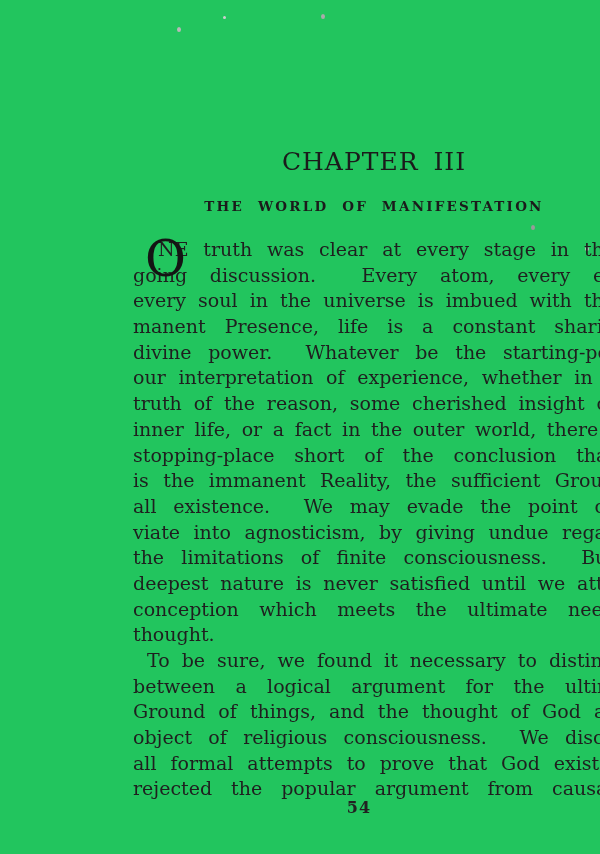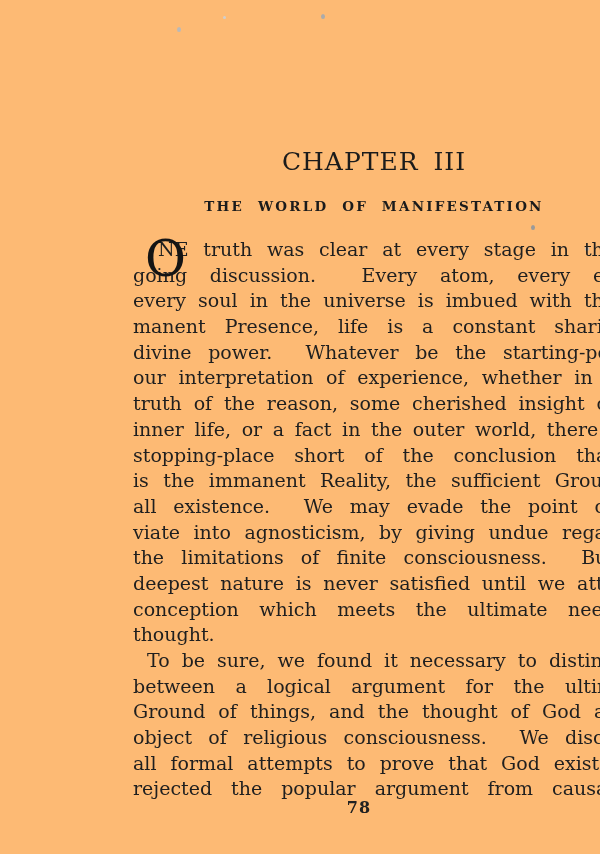--- a/index.html
+++ b/index.html
@@ -7,21 +7,21 @@
     padding: 0;
     width: 600px;
     height: 854px;
     overflow: hidden;
     background: #ffffff;
   }
   .page {
     position: relative;
     width: 600px;
     height: 854px;
-    background: #fdba74;
+    background: #22c55e;
     font-family: "DejaVu Serif", "Liberation Serif", serif;
     color: #1e1e1e;
   }
   .chapter-heading {
     position: absolute;
     top: 147px;
     left: 133px;
     width: 482px;
     text-align: center;
     font-size: 25px;
@@ -130,15 +130,15 @@
     <div class="para para-2">
         <div class="line">To be sure, we found it necessary to disting</div>
         <div class="line">between a logical argument for the ultim</div>
         <div class="line">Ground of things, and the thought of God as</div>
         <div class="line">object of religious consciousness.&nbsp; We disca</div>
         <div class="line">all formal attempts to prove that God exists,</div>
         <div class="line">rejected the popular argument from causat</div>
       </div>
   </div>
 
-  <div class="page-number">78</div>
+  <div class="page-number">54</div>
 
 </div>
 
 </body></html>

